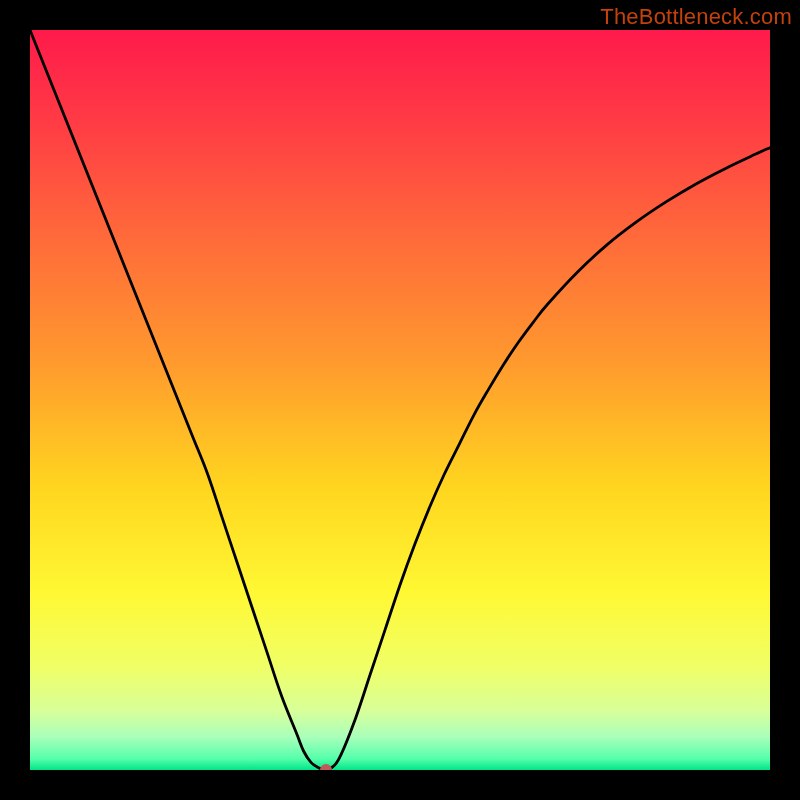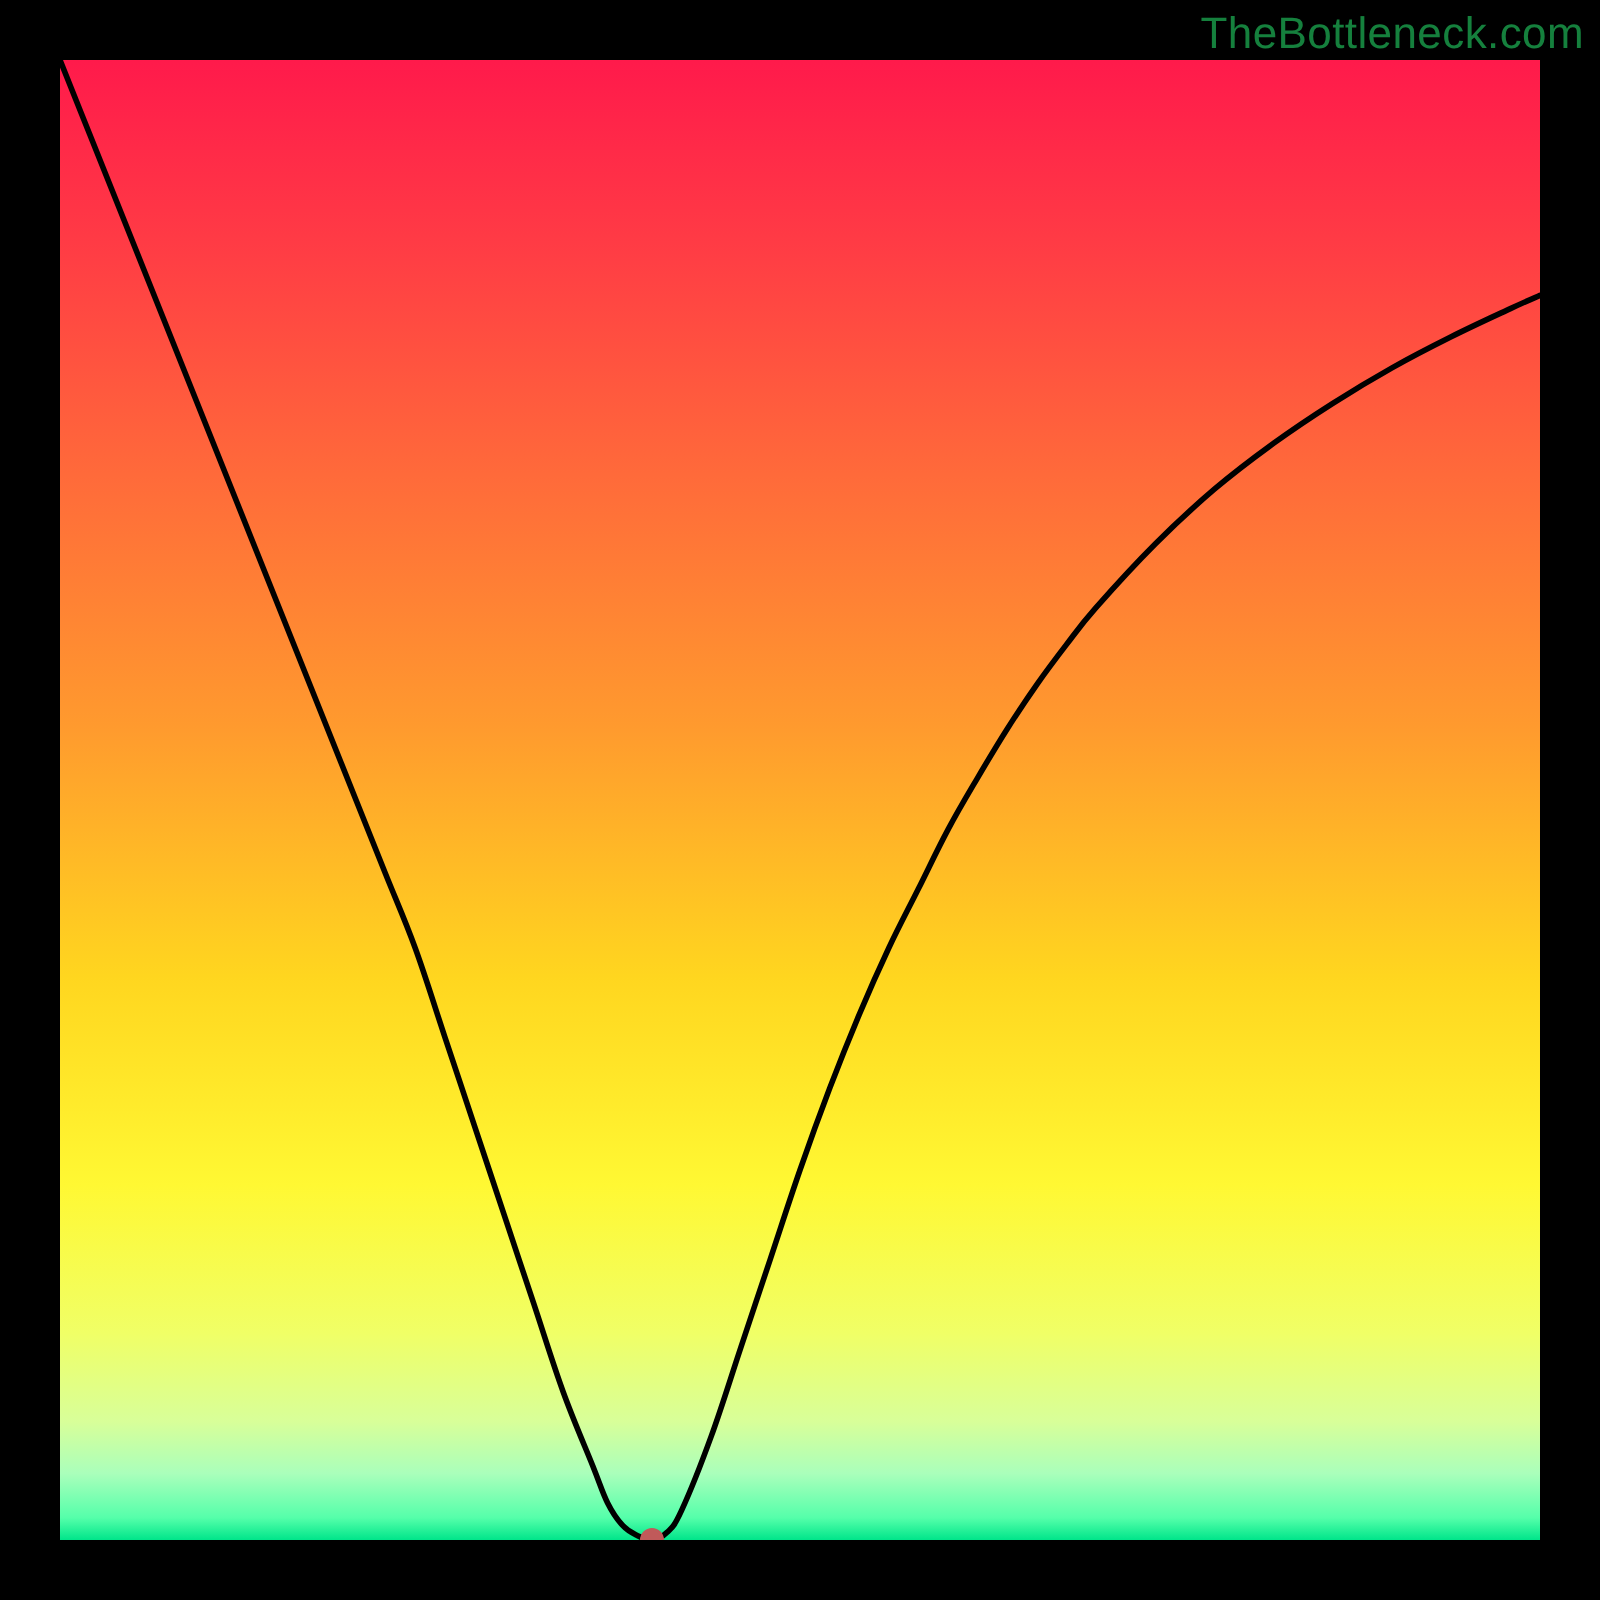--- a/index.html
+++ b/index.html
@@ -22,21 +22,21 @@
     left: 30px;
     top: 30px;
     width: 740px;
     height: 740px;
     overflow: hidden;
   }
   .watermark {
     position: absolute;
     top: 4px;
     right: 8px;
-    color: #15803d;
+    color: #c2410c;
     font-size: 22px;
     font-weight: 500;
     font-family: Arial, sans-serif;
     letter-spacing: 0.2px;
     z-index: 10;
   }
   svg { display: block; }
 </style>
 </head>
 <body>

